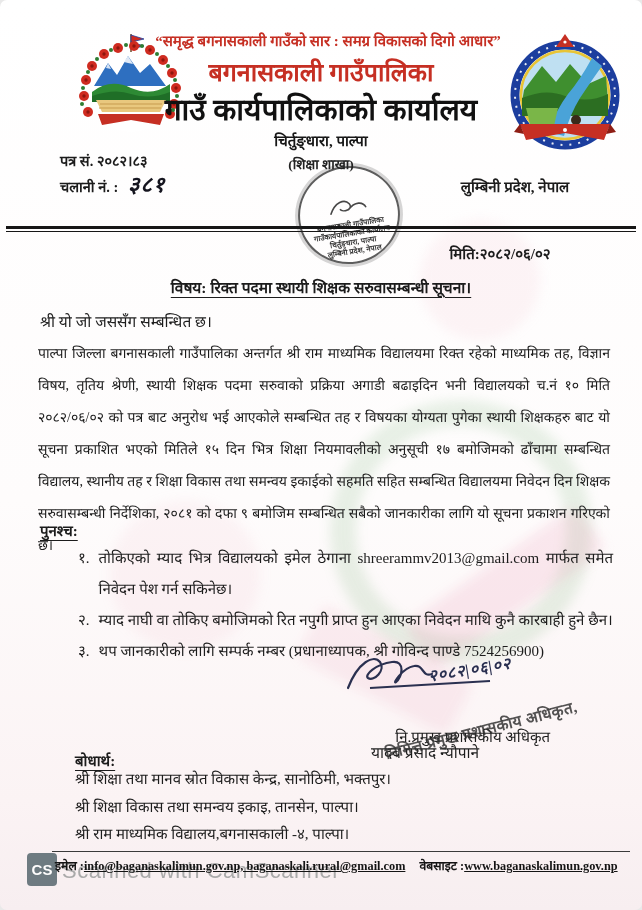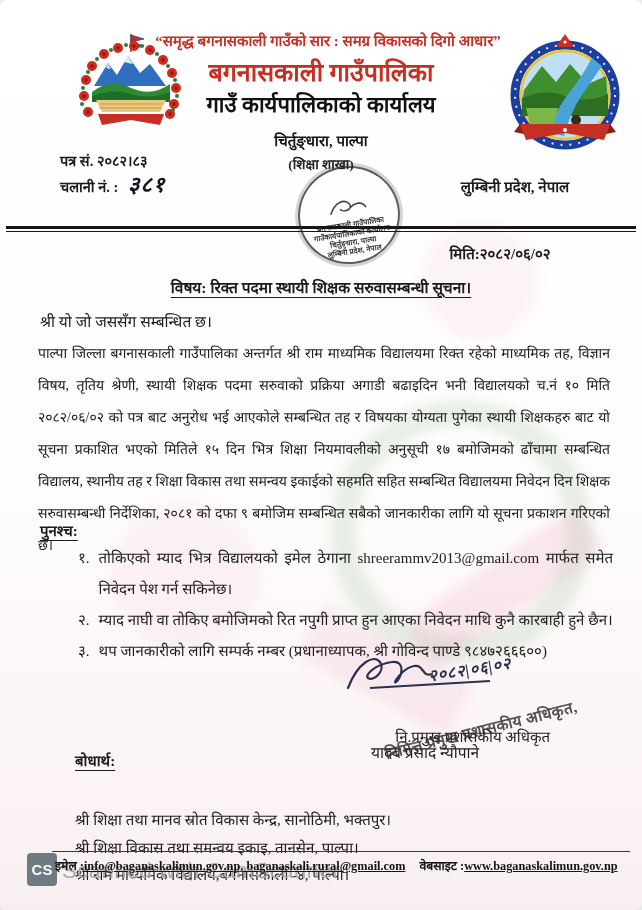--- a/index.html
+++ b/index.html
@@ -15,21 +15,21 @@
   
   .ghost { position:absolute; filter:blur(6px); pointer-events:none; }
   .g1 { left:330px; top:400px; width:210px; height:210px; border:26px solid rgba(90,160,90,.14); border-radius:50%; }
   .g2 { left:400px; top:560px; width:210px; height:54px; background:rgba(235,140,170,.18); transform:rotate(-35deg); border-radius:10px; }
   .g3 { left:110px; top:500px; width:150px; height:150px; background:rgba(240,170,190,.10); border-radius:50%; }
   .g4 { left:420px; top:220px; width:120px; height:120px; background:rgba(240,170,190,.12); border-radius:50%; }
   .g5 { left:300px; top:640px; width:170px; height:60px; background:rgba(235,140,170,.13); transform:rotate(28deg); border-radius:10px; }
 
   .slogan { left:128px; top:30px; width:400px; font-size:15px; font-weight:bold; text-align:center; }
   .muni   { left:121px; top:54px; width:400px; font-size:25px; font-weight:bold; text-align:center; }
-  .office { left:121px; top:88px; width:400px; font-size:22px; font-weight:bold; text-align:center; color:#111; }
+  .office { left:121px; top:88px; width:400px; font-size:30px; font-weight:bold; text-align:center; color:#111; }
   .place  { left:121px; top:130px; width:400px; font-size:15px; font-weight:bold; text-align:center; color:#171717; }
 
   .letterno { left:60px; top:150px; font-size:14.5px; font-weight:bold; }
   .chalani  { left:60px; top:176px; font-size:14.5px; font-weight:bold; }
   .chalani-val { left:128px; top:168px; font-size:22px; font-weight:bold; font-style:italic; color:#15151f; letter-spacing:1px; }
   .province { left:430px; top:176px; width:170px; font-size:15px; font-weight:bold; text-align:center; }
   .branch   { left:121px; top:155px; width:400px; font-size:13.5px; font-weight:bold; text-align:center; color:#222; z-index:5; }
 
   .stamp-round {
     left:298px; top:166px; width:102px; height:98px; transform:rotate(-9deg);
@@ -59,21 +59,21 @@
   .sig-svg { left:340px; top:648px; z-index:3; }
   .sig-date { left:428px; top:658px; font-size:16px; font-style:italic; font-weight:bold;
               color:#2a3050; transform:rotate(-9deg); letter-spacing:1px; z-index:3; }
   .sig-name  { left:320px; top:700px; width:210px; font-size:15.5px; text-align:center;margin-top:41px; }
   .sig-title { left:300px; top:726px; width:250px; font-size:15px; text-align:right; }
   .sig-stamp { left:388px; top:742px; width:260px; font-size:15.5px; font-weight:bold;
                color:rgba(45,45,45,.82); transform:rotate(-14deg); transform-origin:left bottom;
                letter-spacing:.5px; white-space:nowrap; }
 
   .cc-head { left:75px; top:750px; font-size:15px; font-weight:bold; text-decoration:underline; text-underline-offset:4px; }
-  .cc-list { left:75px; top:807px; width:480px; font-size:15px; line-height:27.5px; }
+  .cc-list { left:75px; top:766px; width:480px; font-size:15px; line-height:27.5px; }
 
   .foot-rule { left:52px; right:12px; top:851px; border-top:1.3px solid #3a3a3a; z-index:3; }
   .footer { left:55px; top:857px; width:578px; font-size:12.3px; font-weight:bold; color:#141414;
             white-space:nowrap; z-index:3; }
   .footer .u { text-decoration:underline; }
   .footer .gap { display:inline-block; width:14px; }
 
   .cs-box { left:27px; top:853px; width:30px; height:33px; background:#5b6b72; opacity:.88;
             border-radius:4px; color:#fff; font-family:"Liberation Sans",sans-serif;
             font-weight:bold; font-size:15px; display:flex; align-items:center; justify-content:center; z-index:2; }
@@ -209,21 +209,21 @@
     <div class="ps-item">
       <span class="num">१.</span>
       <span class="txt">तोकिएको म्याद भित्र विद्यालयको इमेल ठेगाना shreerammv2013@gmail.com मार्फत समेत निवेदन पेश गर्न सकिनेछ।</span>
     </div>
     <div class="ps-item">
       <span class="num">२.</span>
       <span class="txt">म्याद नाघी वा तोकिए बमोजिमको रित नपुगी प्राप्त हुन आएका निवेदन माथि कुनै कारबाही हुने छैन।</span>
     </div>
     <div class="ps-item">
       <span class="num">३.</span>
-      <span class="txt">थप जानकारीको लागि सम्पर्क नम्बर (प्रधानाध्यापक, श्री गोविन्द पाण्डे ९८४७२६६६००)</span>
+      <span class="txt">थप जानकारीको लागि सम्पर्क नम्बर (प्रधानाध्यापक, श्री गोविन्द पाण्डे 7524256900)</span>
     </div>
   </div>
 
   <svg class="abs sig-svg" width="200" height="52" viewBox="0 0 200 52">
     <path d="M8,40 C18,14 34,6 40,14 C46,22 34,34 28,30 C24,27 36,16 52,14 C66,12 62,30 56,34 C52,37 62,20 74,18 C84,16 82,30 92,26" fill="none" stroke="#2a3050" stroke-width="2.2" stroke-linecap="round"></path>
     <path d="M30,40 L150,33" fill="none" stroke="#2a3050" stroke-width="2"></path>
   </svg>
   <div class="abs sig-date">२०८२|०६|०२</div>
   <div class="abs sig-name">यादव प्रसाद न्यौपाने</div>
   <div class="abs sig-title">नि.प्रमुख प्रशासकीय अधिकृत</div>

